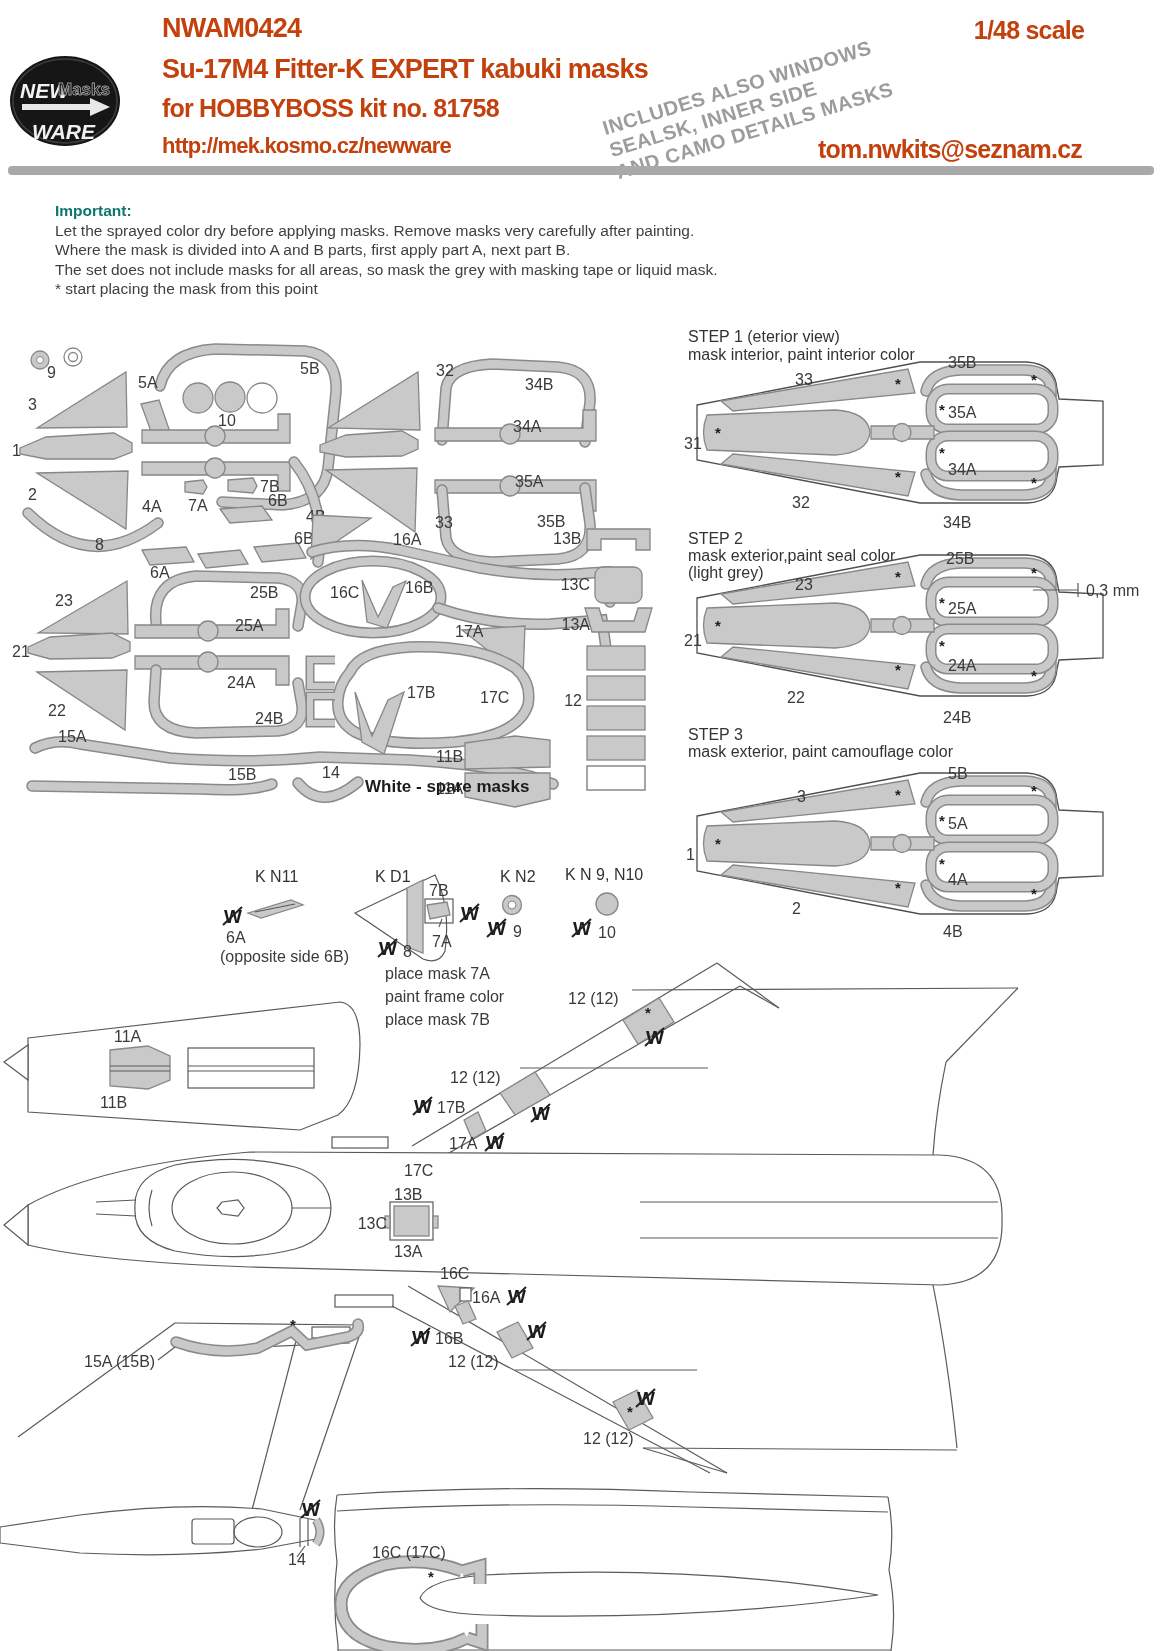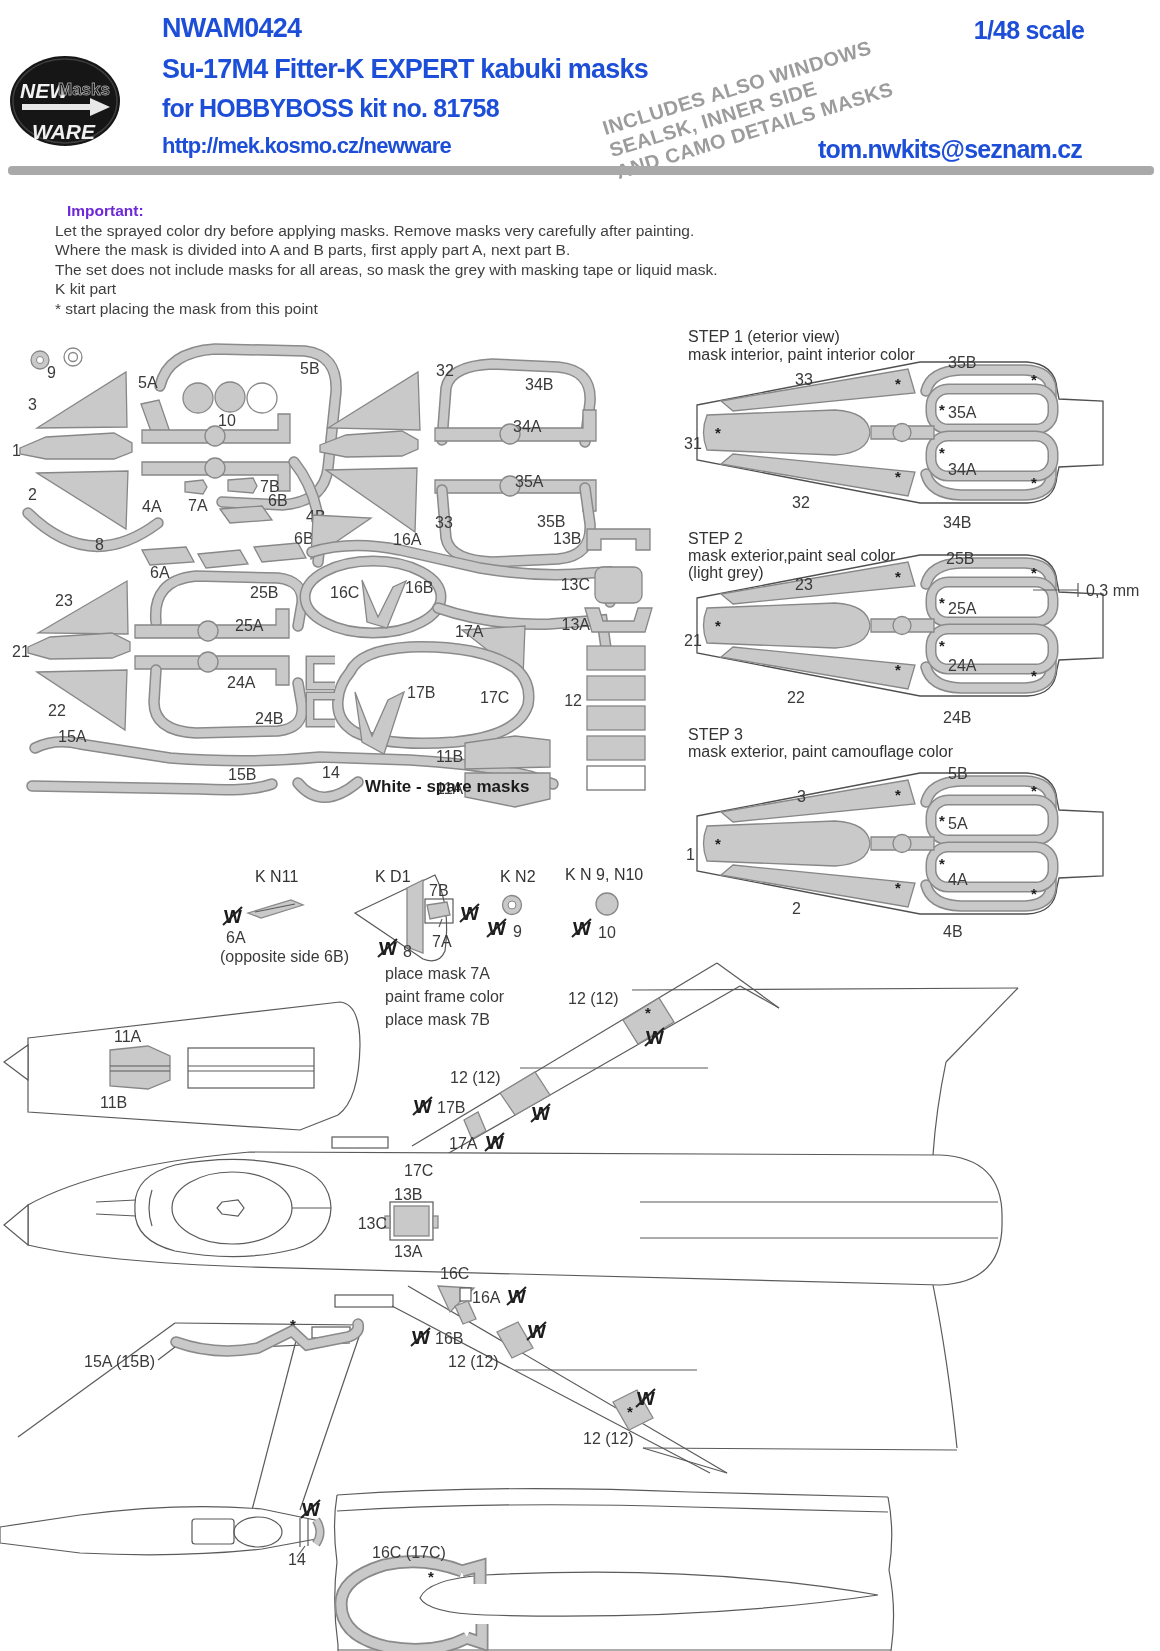--- a/index.html
+++ b/index.html
@@ -1,24 +1,24 @@
 <!DOCTYPE html>
 <html><head>
 <meta charset="utf-8">
 <style>
   html,body{margin:0;padding:0;}
   body{width:1160px;height:1651px;background:#ffffff;position:relative;
        font-family:"Liberation Sans",sans-serif;color:#2d2d2d;overflow:hidden;}
   .abs{position:absolute;}
-  .impact{font-weight:bold;color:#1d4ed8;letter-spacing:-0.8px;white-space:nowrap;}
+  .impact{font-weight:bold;color:#c2410c;letter-spacing:-0.8px;white-space:nowrap;}
   .note-rot{color:#9c9c9c;font-weight:bold;font-size:20px;line-height:23px;
             letter-spacing:0.5px;transform:rotate(-17deg);transform-origin:left top;white-space:nowrap;}
   .bar{background:#a9a9a9;border-radius:4px;}
   .imp{font-size:15.5px;line-height:19.5px;color:#3f3f3f;}
-  .imp b{color:#6d28d9;margin-left:12px;}
+  .imp b{color:#0f766e;}
   .wet{font-weight:bold;color:#1c1c1c;display:inline-block;padding:0 1px;
        background:linear-gradient(55deg,transparent 44%,#262626 44%,#262626 56%,transparent 56%);}
   svg text{font-family:"Liberation Sans",sans-serif;}
   .lbl{font-size:16px;fill:#3a3a3a;}
   .bold-note{font-size:17px;font-weight:bold;fill:#1c1c1c;}
   .ttl{font-size:16px;fill:#333333;}
   .mask{fill:#c9c9c9;stroke:#878787;stroke-width:1.3;}
   .oline{fill:#ffffff;stroke:#4f4f4f;stroke-width:1.3;}
   .thin{fill:none;stroke:#5a5a5a;stroke-width:1.2;}
   .wfill{fill:#ffffff;stroke:#5a5a5a;stroke-width:1.2;}
@@ -54,21 +54,20 @@
   <div>SEALSK, INNER SIDE</div>
   <div>AND CAMO DETAILS MASKS</div>
 </div>
 <div class="abs bar" style="left:8px;top:166px;width:1146px;height:9px"></div>
 
 <div class="abs imp" style="left:55px;top:201px;width:720px">
   <div><b>Important:</b></div>
   <div>Let the sprayed color dry before applying masks. Remove masks very carefully after painting.</div>
   <div>Where the mask is divided into A and B parts, first apply part A, next part B.</div>
   <div>The set does not include masks for all areas, so mask the grey with masking tape or liquid mask.</div>
-  <div>K kit part</div>
   <div>*  start placing the mask from this point</div>
 </div>
 
 <svg class="abs" style="left:10px;top:340px" width="650" height="470" viewBox="0 0 650 470">
 
   <g>
     <circle class="mask" cx="30" cy="20" r="9"></circle>
       <circle cx="30" cy="20" r="3.5" fill="#fff" stroke="#878787"></circle>
     <circle cx="63" cy="17" r="9" fill="#fff" stroke="#878787" stroke-width="1.3"></circle>
       <circle cx="63" cy="17" r="4.5" fill="none" stroke="#878787" stroke-width="1.3"></circle>

